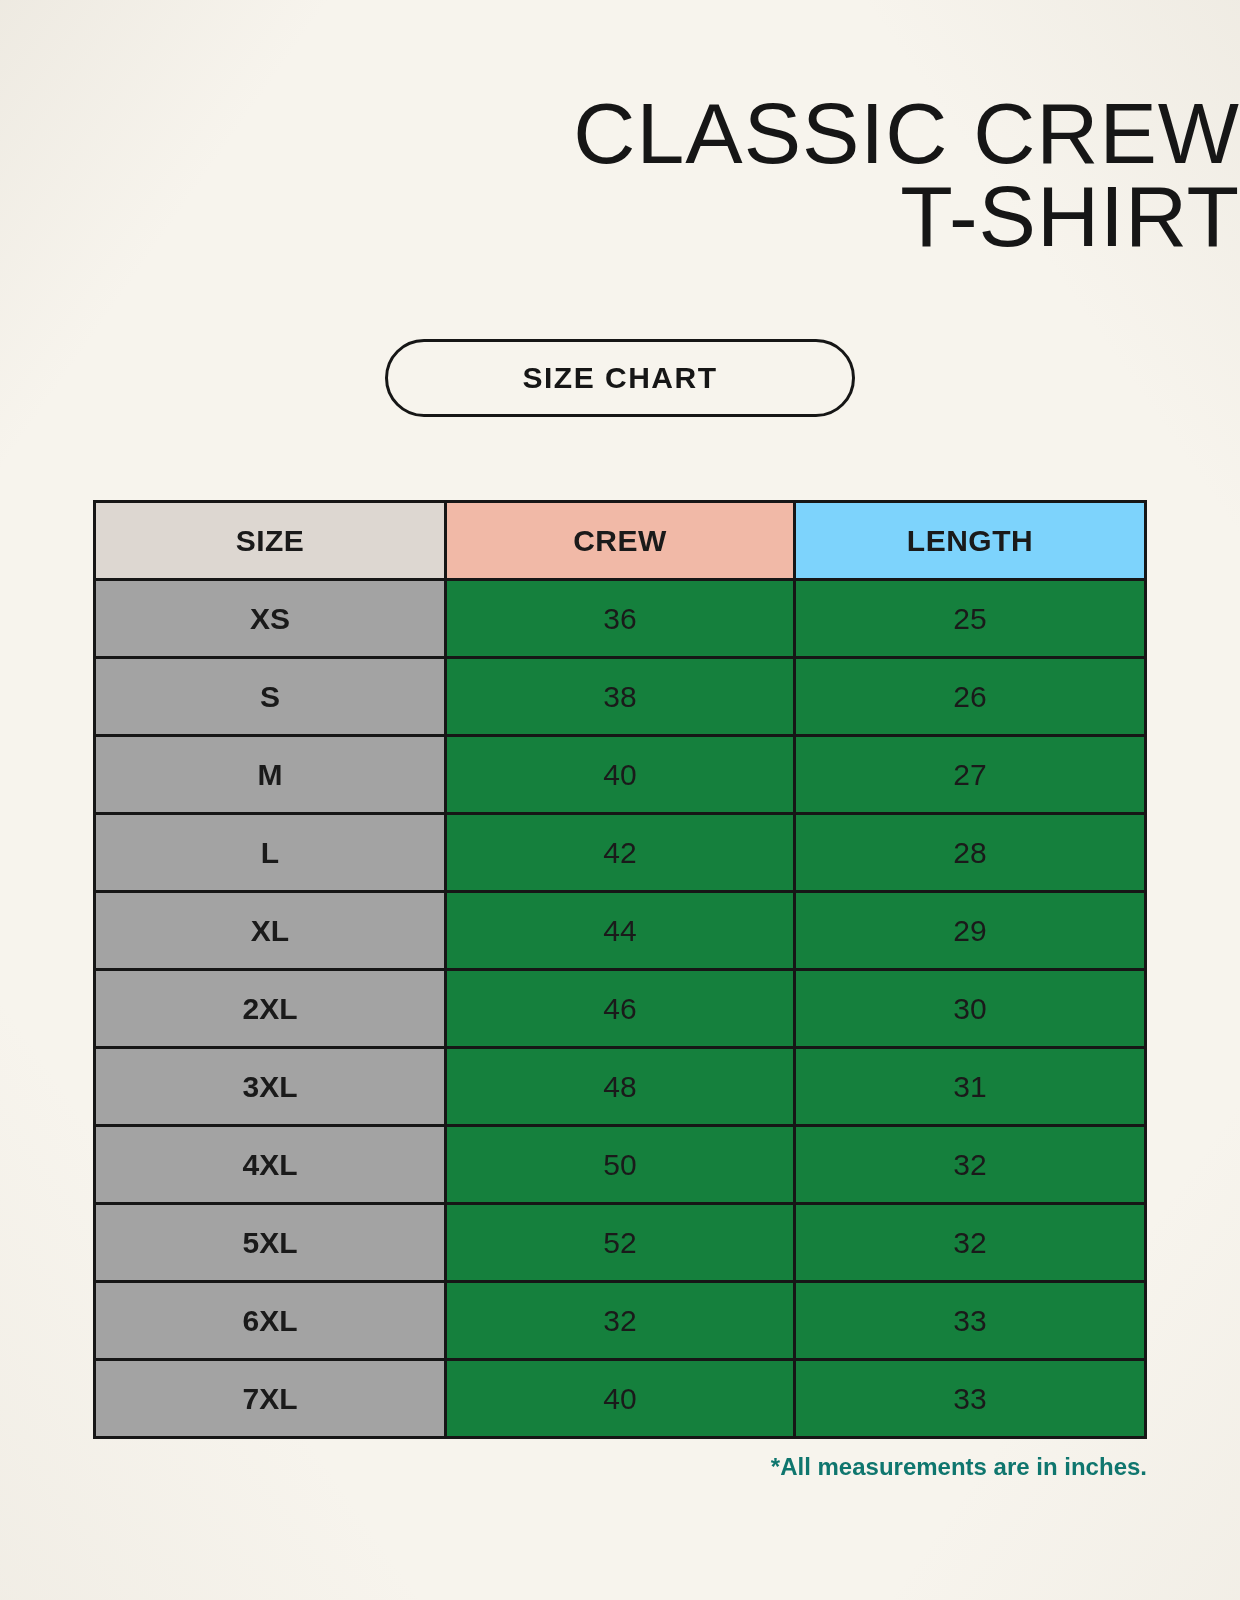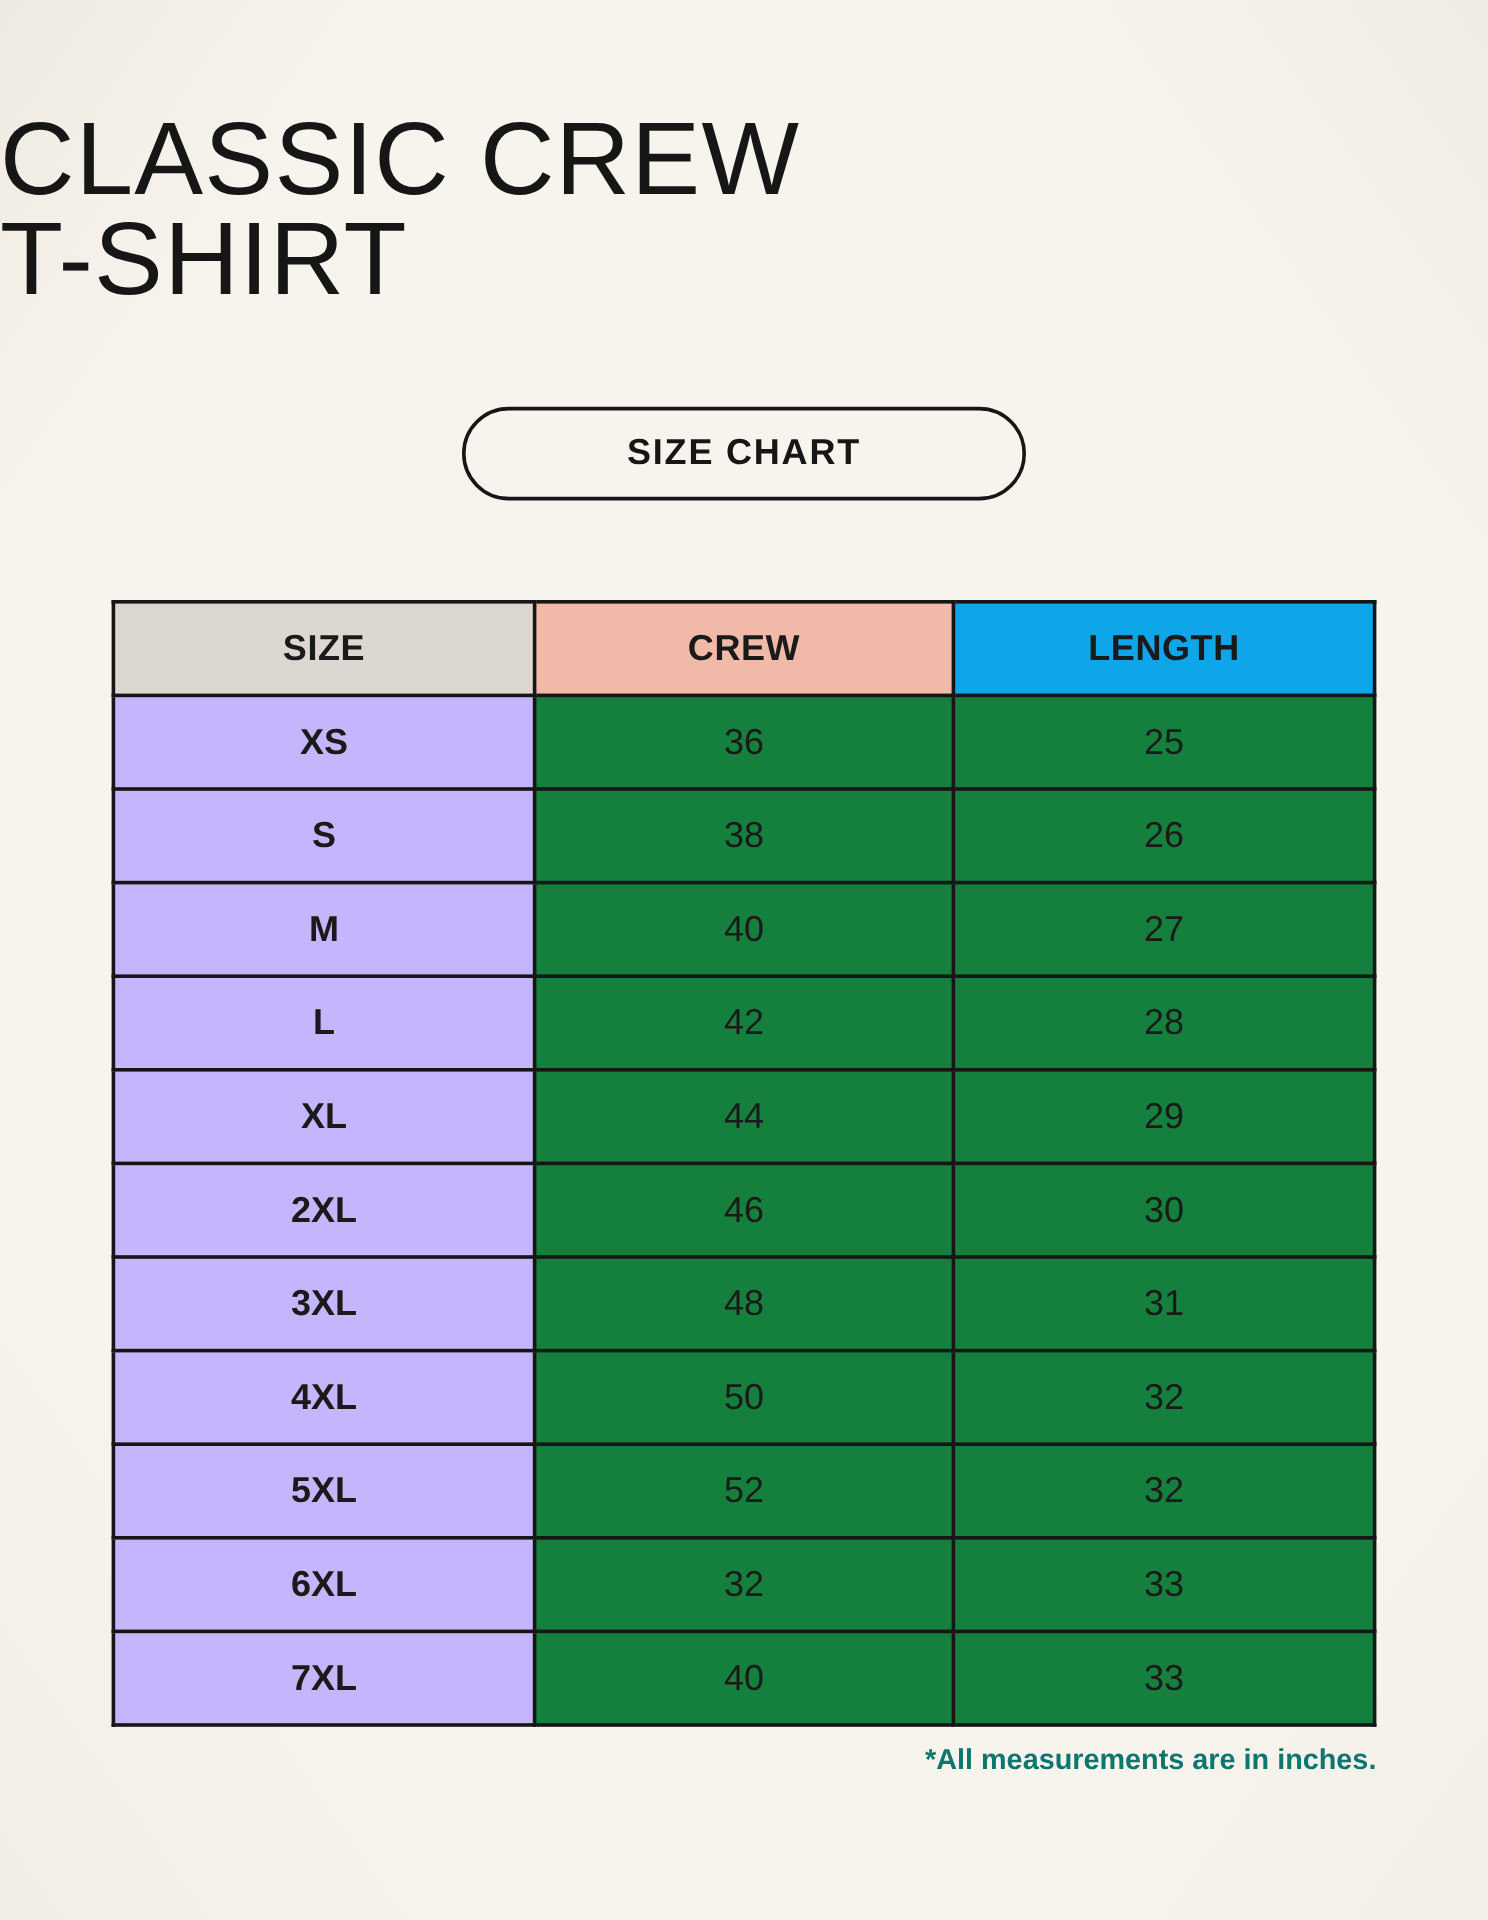--- a/index.html
+++ b/index.html
@@ -23,21 +23,21 @@
   }
 
   .page {
     position: relative;
     width: 1240px;
     height: 1600px;
   }
 
   .title {
     padding-top: 92px;
-    text-align: left;
+    text-align: right;
     font-size: 86px;
     line-height: 0.96;
     font-weight: 400;
     letter-spacing: 1px;
     color: #161616;
   }
   .title .line { display: block; }
 
   .size-chart-btn {
     display: block;
@@ -76,24 +76,24 @@
     font-size: 30px;
   }
 
   table.size-table th {
     font-weight: 700;
     letter-spacing: 0.5px;
   }
 
   th.col-size  { background: #ddd7d1; width: 33.4%; }
   th.col-chest { background: #f1b9a7; width: 33.2%; }
-  th.col-length{ background: #0ea5e9; width: 33.4%; }
+  th.col-length{ background: #7dd3fc; width: 33.4%; }
 
   td.cell-size {
-    background: #c4b5fd;
+    background: #a3a3a3;
     font-weight: 700;
   }
   td.cell-val {
     background: #15803d;
     font-weight: 400;
     font-size: 31px;
   }
 
   .footnote {
     width: 1054px;

